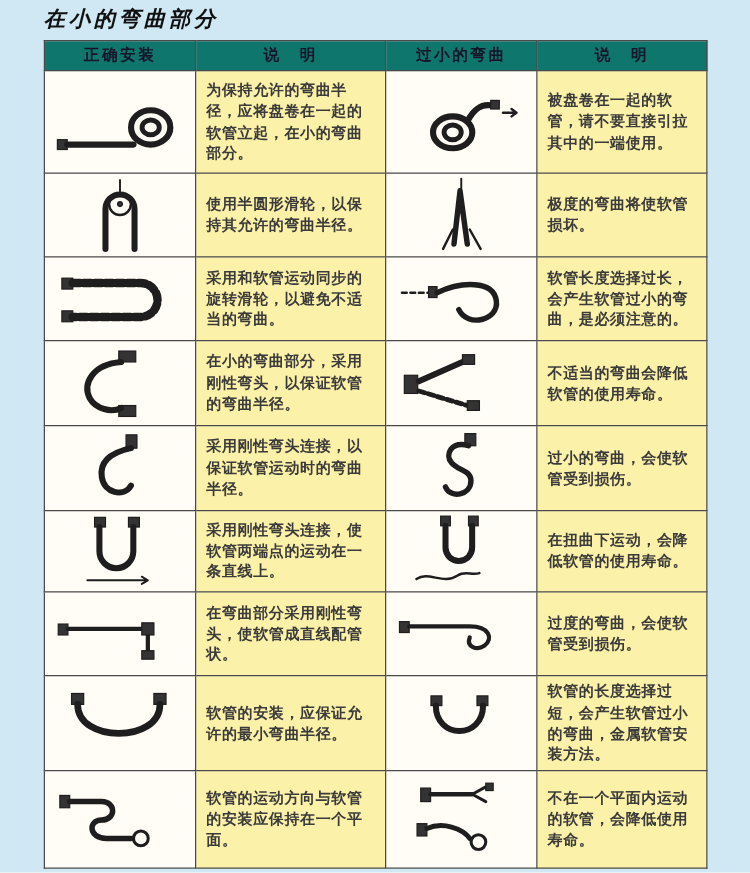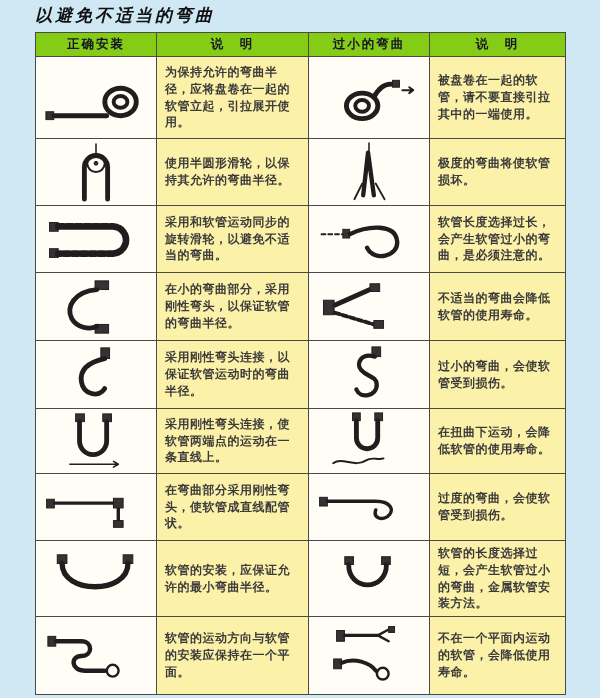--- a/index.html
+++ b/index.html
@@ -22,21 +22,21 @@
     border-collapse:collapse;
     table-layout:fixed;
     width:530px;
     margin-left:35px;
     background:#fffdf6;
   }
   .install-table th, .install-table td {
     border:1px solid #4a4a4a;
   }
   .install-table th {
-    background:#84cc16;
+    background:#0f766e;
     height:21px;
     font-size:12.5px;
     font-weight:bold;
     color:#15152a;
     letter-spacing:2px;
   }
   td.desc-cell {
     background:#fcf1a8;
     font-size:12px;
     font-weight:bold;
@@ -52,21 +52,21 @@
     vertical-align:middle;
   }
   td.img-cell svg { display:inline-block; vertical-align:middle; }
   .hose { stroke:#1e1e1e; fill:none; stroke-linecap:round; stroke-linejoin:round; }
   .thin { stroke:#1e1e1e; fill:none; stroke-linecap:round; }
   .fit  { fill:#333; stroke:#1e1e1e; }
 </style>
 </head>
 <body>
 
-<div class="page-title">以避免不适当的弯曲</div>
+<div class="page-title">在小的弯曲部分</div>
 
 <table class="install-table">
   <colgroup>
     <col style="width:121px">
       <col style="width:152px">
       <col style="width:121px">
       <col style="width:136px">
   </colgroup>
   <tbody>
       <tr>
@@ -78,21 +78,21 @@
 
   <tr style="height:82px">
     <td class="img-cell">
       <svg width="108" height="66" viewBox="0 0 110 64">
         <rect class="fit" x="4" y="46" width="8" height="8"></rect>
         <path class="hose" stroke-width="5" d="M12 50 H66"></path>
         <ellipse class="hose" stroke-width="5" cx="80" cy="36" rx="16" ry="14"></ellipse>
         <ellipse class="hose" stroke-width="4" cx="80" cy="36" rx="7" ry="6"></ellipse>
       </svg>
     </td>
-    <td class="desc-cell">为保持允许的弯曲半径，应将盘卷在一起的软管立起，引拉展开使用。</td>
+    <td class="desc-cell">为保持允许的弯曲半径，应将盘卷在一起的软管立起，在小的弯曲部分。</td>
     <td class="img-cell">
       <svg width="108" height="66" viewBox="0 0 110 64">
         <ellipse class="hose" stroke-width="5" cx="48" cy="40" rx="16" ry="13"></ellipse>
         <ellipse class="hose" stroke-width="4" cx="48" cy="40" rx="7" ry="6"></ellipse>
         <path class="hose" stroke-width="5" d="M60 31 C66 20 72 17 79 18"></path>
         <rect class="fit" x="79" y="14" width="7" height="7"></rect>
         <path class="thin" stroke-width="2" d="M89 24 H100 M100 24 l-4 -3 M100 24 l-4 3"></path>
       </svg>
     </td>
     <td class="desc-cell">被盘卷在一起的软管，请不要直接引拉其中的一端使用。</td>

